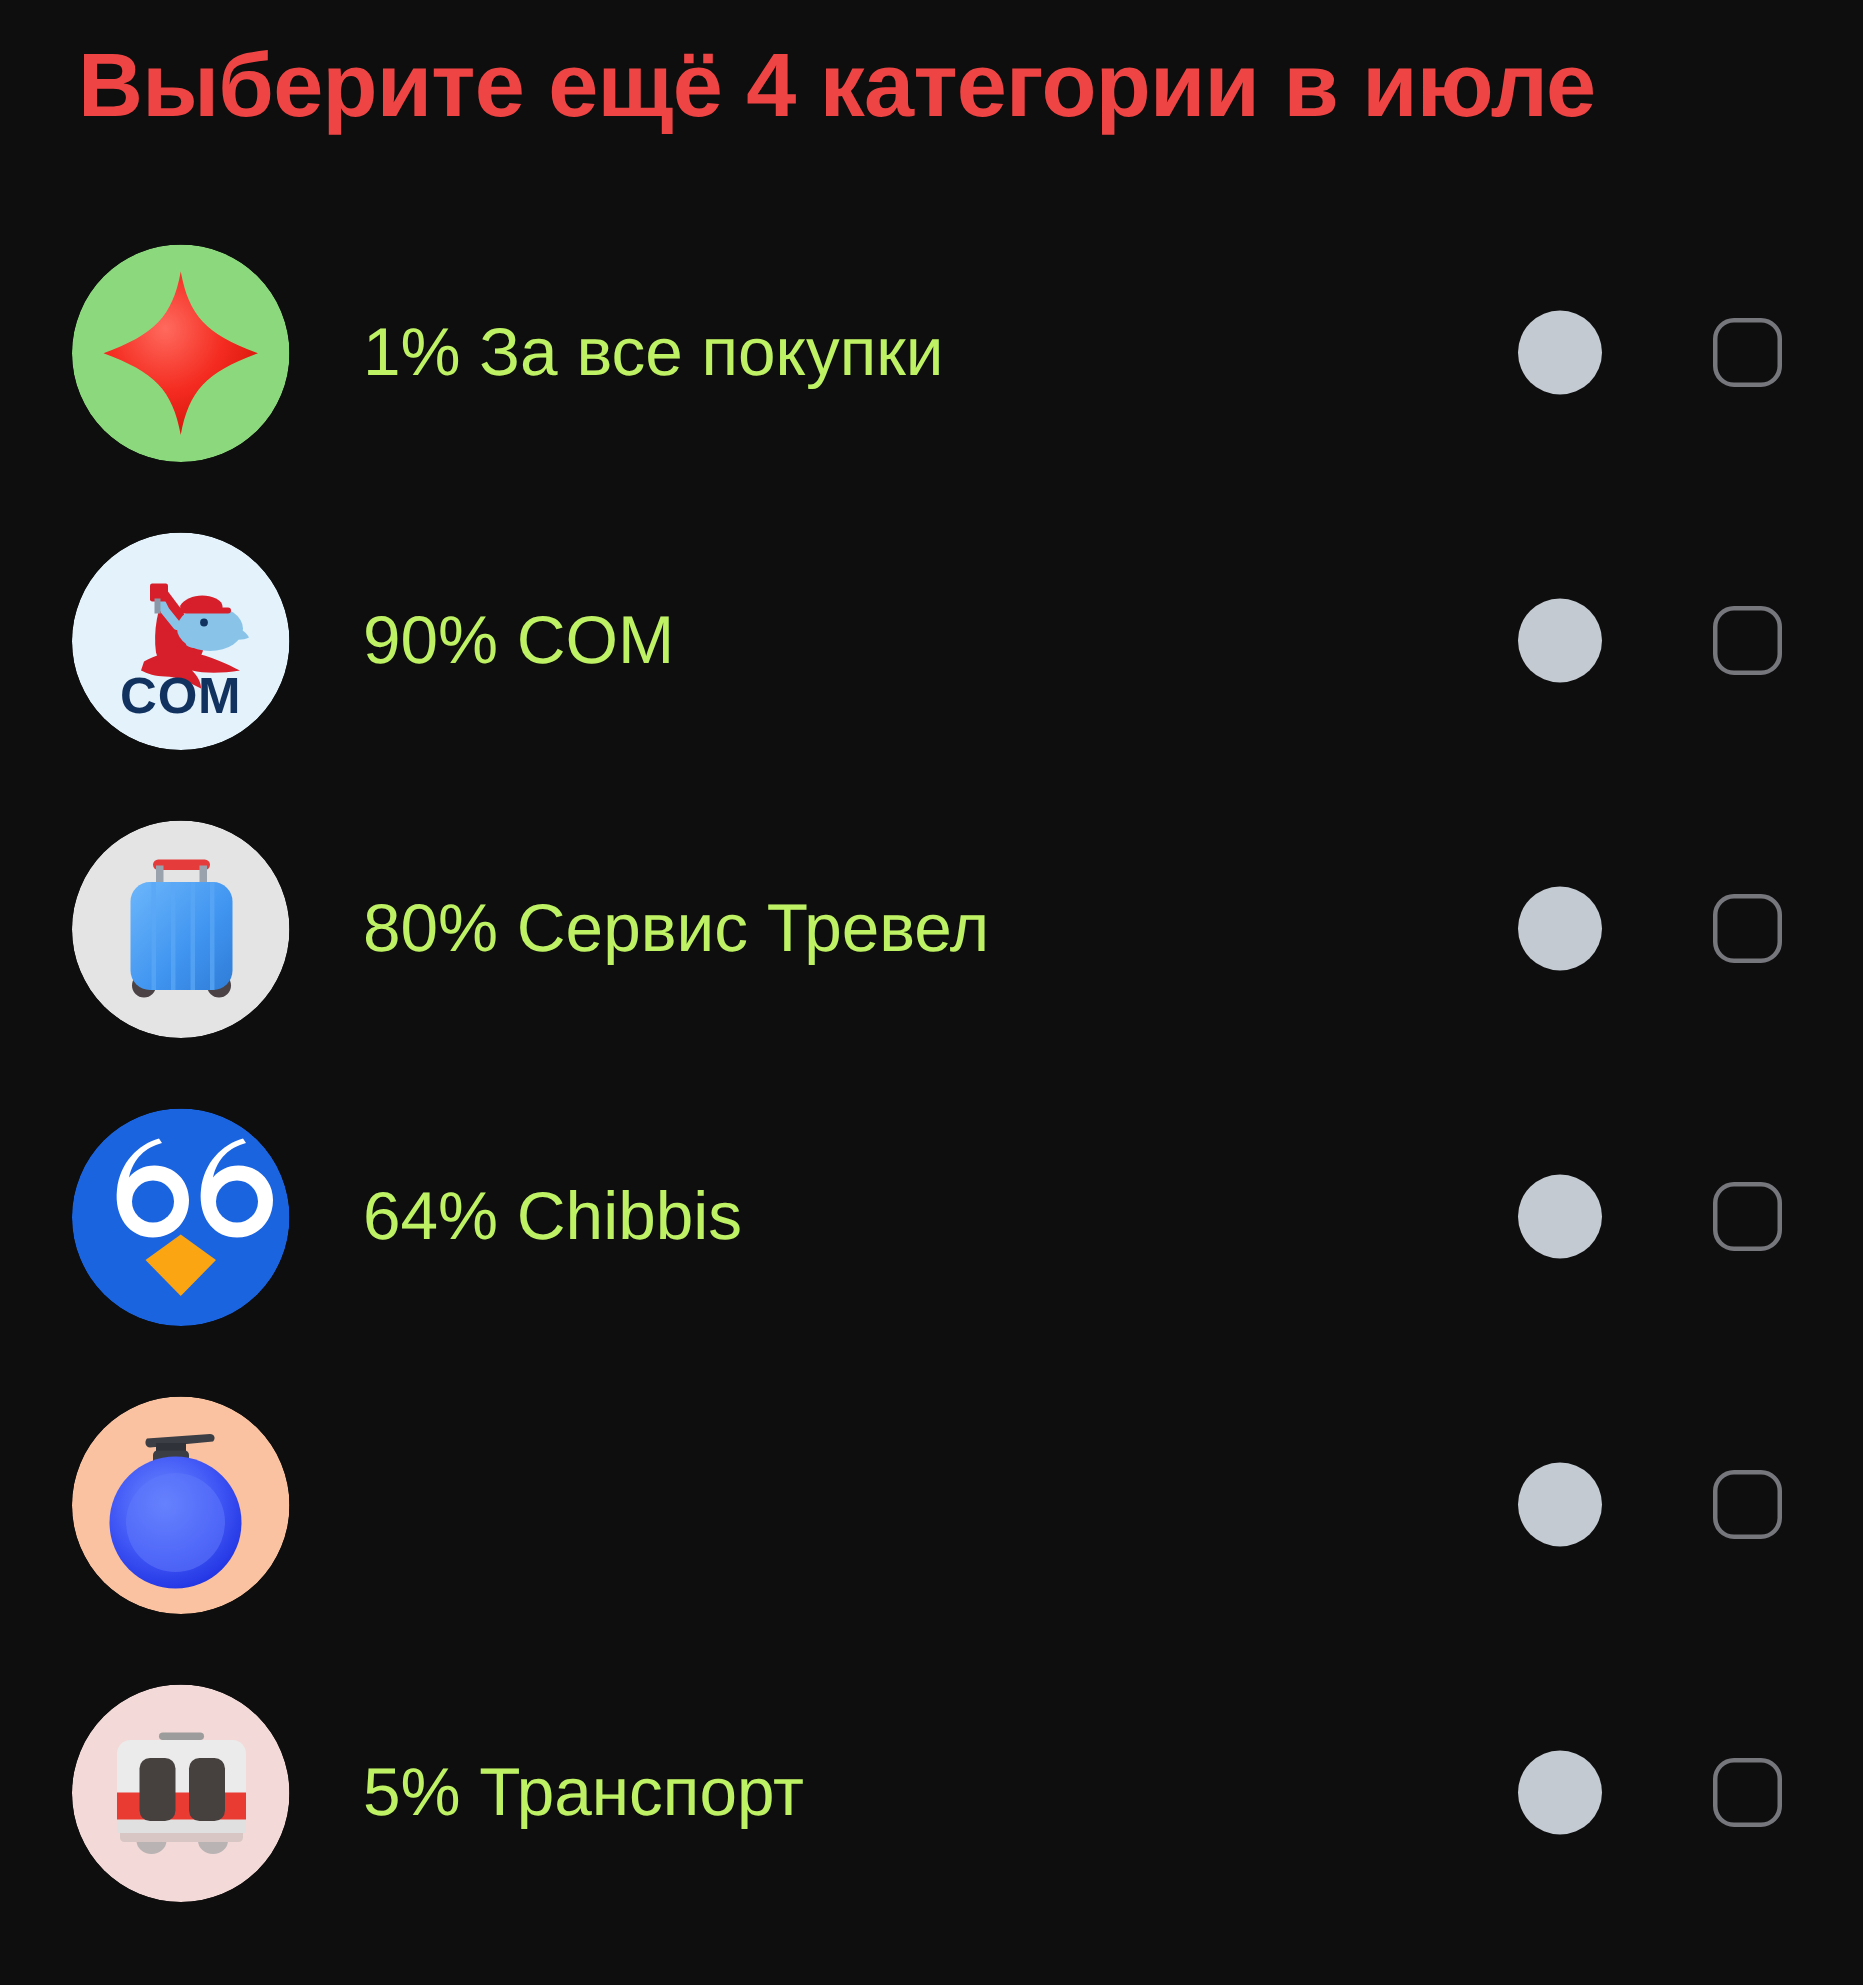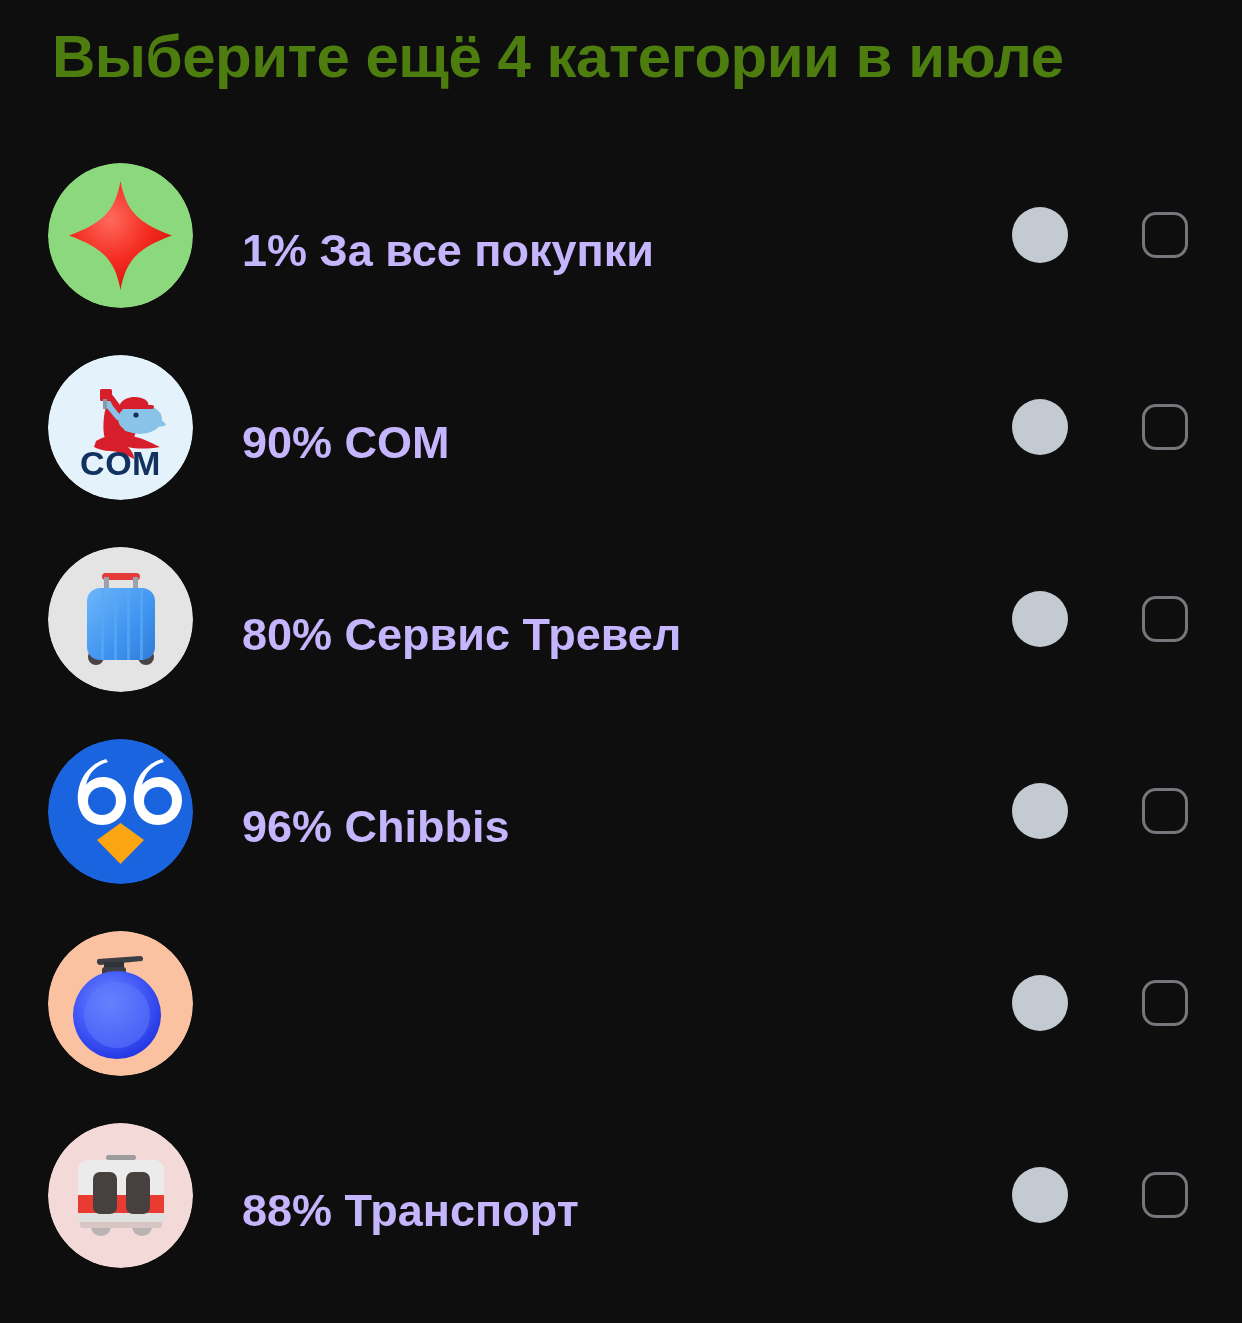--- a/index.html
+++ b/index.html
@@ -24,21 +24,21 @@
   }
 
   
   .page-title {
     position: absolute;
     left: 52px;
     top: 20px;
     font-size: 60px;
     font-weight: 700;
     line-height: 74px;
-    color: #4d7c0f;
+    color: #ef4444;
     letter-spacing: -0.5px;
     white-space: nowrap;
   }
 
   
   .category-list {
     position: absolute;
     left: 0;
     top: 139px;
     width: 1242px;
@@ -58,27 +58,27 @@
     height: 145px;
     border-radius: 50%;
     overflow: hidden;
   }
   .icon-bubble svg { display: block; width: 145px; height: 145px; }
 
   
   .row-label {
     position: absolute;
     left: 242px;
-    top: 16px;
+    top: 0;
     height: 192px;
     display: flex;
     align-items: center;
     font-size: 45px;
-    font-weight: 700;
-    color: #c4b5fd;
+    font-weight: 400;
+    color: #bef264;
     letter-spacing: 0px;
     white-space: nowrap;
   }
 
   
   .info-button {
     position: absolute;
     left: 1012px;
     top: 68px;
     width: 56px;
@@ -234,21 +234,21 @@
             <path d="M58 20 C44 24 32 36 30 54 C28 72 38 86 54 86 C68 86 78 75 78 61 C78 48 68 38 55 38
                      C48 38 42 41 38 46 C41 33 49 26 60 23 Z"></path>
             <circle cx="54" cy="62" r="14" fill="#1b64e0"></circle>
             <path d="M114 20 C100 24 88 36 86 54 C84 72 94 86 110 86 C124 86 134 75 134 61 C134 48 124 38 111 38
                      C104 38 98 41 94 46 C97 33 105 26 116 23 Z"></path>
             <circle cx="110" cy="62" r="14" fill="#1b64e0"></circle>
           </g>
           <path d="M72.5 84 L96 101 L72.5 125 L49 101 Z" fill="#fba513"></path>
         </svg>
       </div>
-      <div class="row-label">96% Chibbis</div>
+      <div class="row-label">64% Chibbis</div>
       <div class="info-button">
         <span class="glyph">
           <span class="info-dot"></span>
           <span class="info-stem"></span>
         </span>
       </div>
       <div class="row-checkbox"></div>
     </div>
 
     <div class="category-row">
@@ -293,21 +293,21 @@
           <rect x="32" y="96" width="82" height="9" rx="3" fill="#d8c6c4"></rect>
 
           <rect x="30" y="37" width="86" height="62" rx="9" fill="#ebebeb"></rect>
           <path d="M30 72 H116 V90 A9 9 0 0 1 107 99 H39 A9 9 0 0 1 30 90 Z" fill="#ea3b33"></path>
           <rect x="30" y="90" width="86" height="9" fill="#e0e0e0"></rect>
 
           <rect x="45" y="49" width="24" height="42" rx="7" fill="#46413f"></rect>
           <rect x="78" y="49" width="24" height="42" rx="7" fill="#46413f"></rect>
         </svg>
       </div>
-      <div class="row-label">88% Транспорт</div>
+      <div class="row-label">5% Транспорт</div>
       <div class="info-button">
         <span class="glyph">
           <span class="info-dot"></span>
           <span class="info-stem"></span>
         </span>
       </div>
       <div class="row-checkbox"></div>
     </div>
 
   </div>

